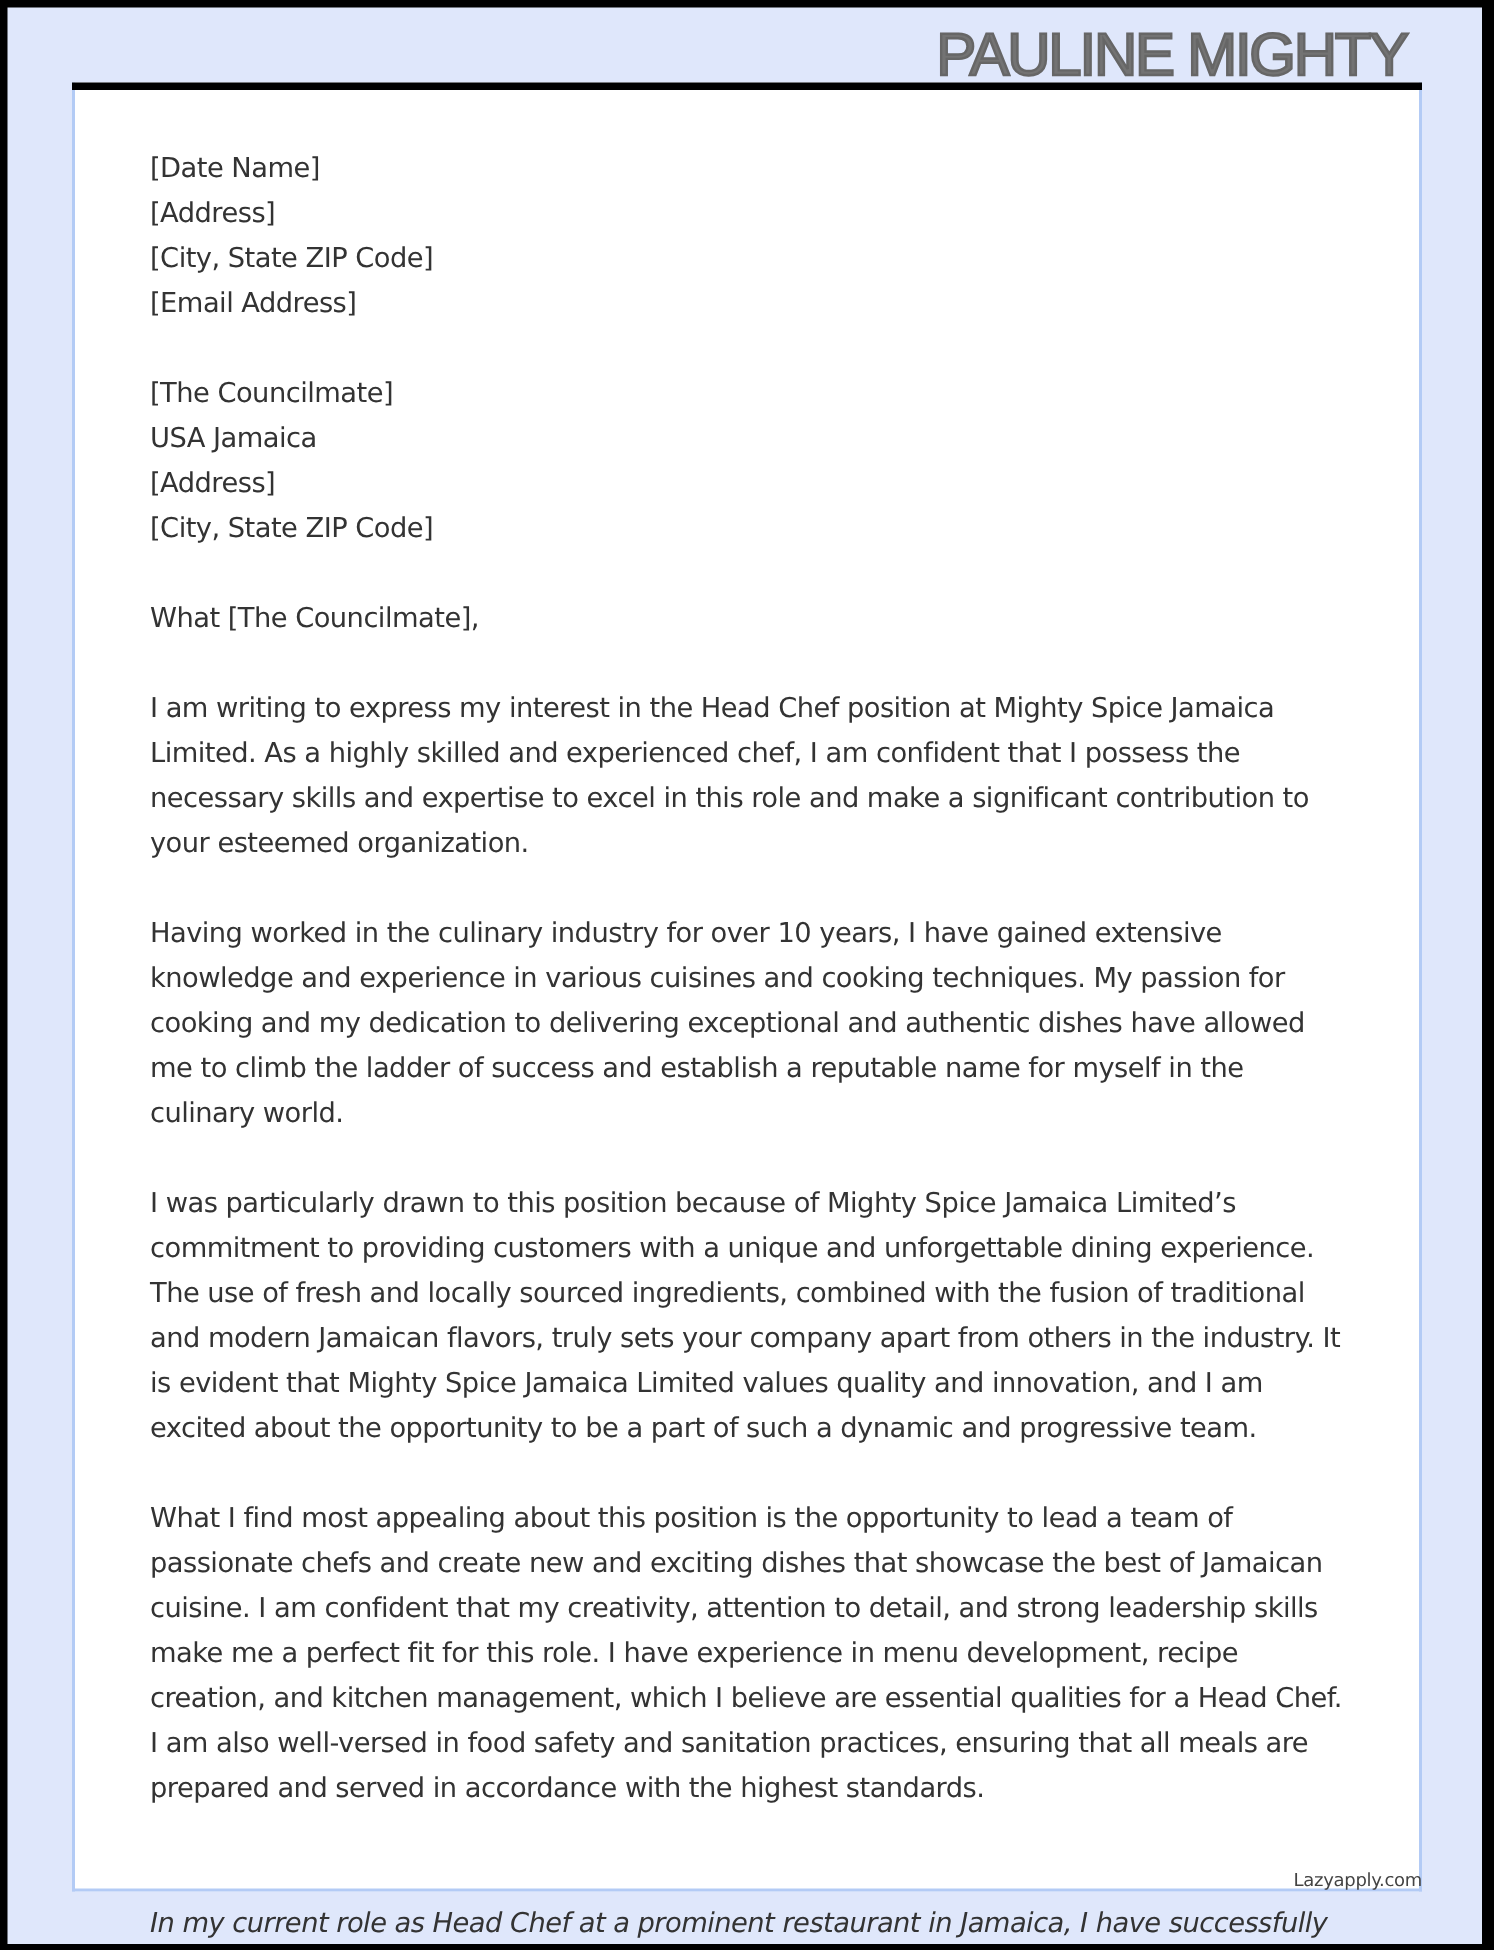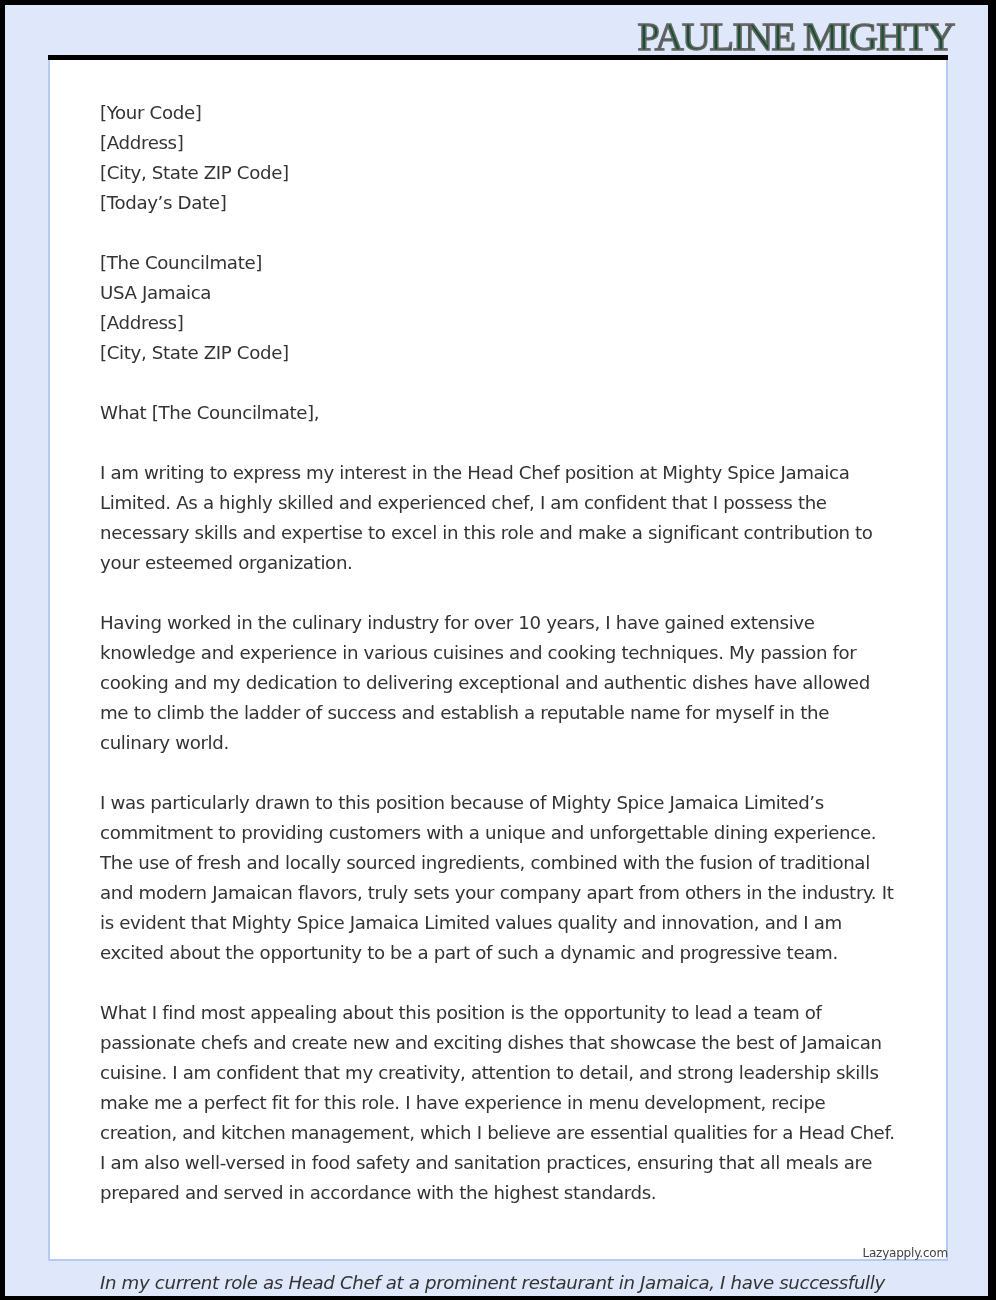--- a/index.html
+++ b/index.html
@@ -7,24 +7,24 @@
       width: 996px; height: 1300px; overflow: hidden;
       background: #000;
       position: relative;
       font-family: "DejaVu Sans", sans-serif;
     }
     .frame {
       position: absolute; left: 5px; top: 5px; width: 983px; height: 1291px;
       background: #dfe7fb; overflow: hidden;
     }
     .title {
-      position: absolute; right: 34px; top: 12px;
-      font-family: Liberation Serif, serif;
+      position: absolute; right: 50px; top: 12px;
+      font-family: Liberation Sans, sans-serif;
       font-size: 40px; line-height: 40px; letter-spacing: -1.5px;
-      color: #14532d;
+      color: #737373;
       -webkit-text-stroke: 1.6px #666;
       white-space: nowrap;
       font-weight: normal;
     }
     .page {
       position: absolute; left: 43px; top: 50px; width: 896px; height: 1204px;
       background: #fff;
       border-left: 2px solid #b3cbf5;
       border-right: 2px solid #b3cbf5;
       border-bottom: 2px solid #b3cbf5;
@@ -55,24 +55,24 @@
 <body>
 
 <div class="frame">
   <div class="title">PAULINE MIGHTY</div>
 
   <div class="page"></div>
   <div class="topbar"></div>
 
   <div class="content">
     <p>
-      <span class="line">[Your Code]</span>
+      <span class="line">[Date Name]</span>
       <span class="line">[Address]</span>
       <span class="line">[City, State ZIP Code]</span>
-      <span class="line">[Today’s Date]</span>
+      <span class="line">[Email Address]</span>
     </p>
     <p>
       <span class="line">[The Councilmate]</span>
       <span class="line">USA Jamaica</span>
       <span class="line">[Address]</span>
       <span class="line">[City, State ZIP Code]</span>
     </p>
     <p>What [The Councilmate],</p>
     <p>I am writing to express my interest in the Head Chef position at Mighty Spice Jamaica Limited. As a highly skilled and experienced chef, I am confident that I possess the necessary skills and expertise to excel in this role and make a significant contribution to your esteemed organization.</p>
     <p>Having worked in the culinary industry for over 10 years, I have gained extensive knowledge and experience in various cuisines and cooking techniques. My passion for cooking and my dedication to delivering exceptional and authentic dishes have allowed me to climb the ladder of success and establish a reputable name for myself in the culinary world.</p>

